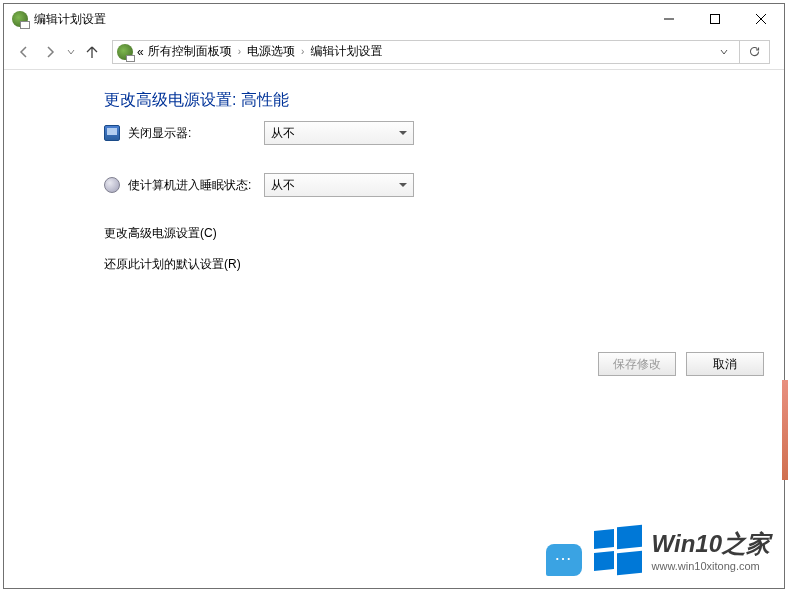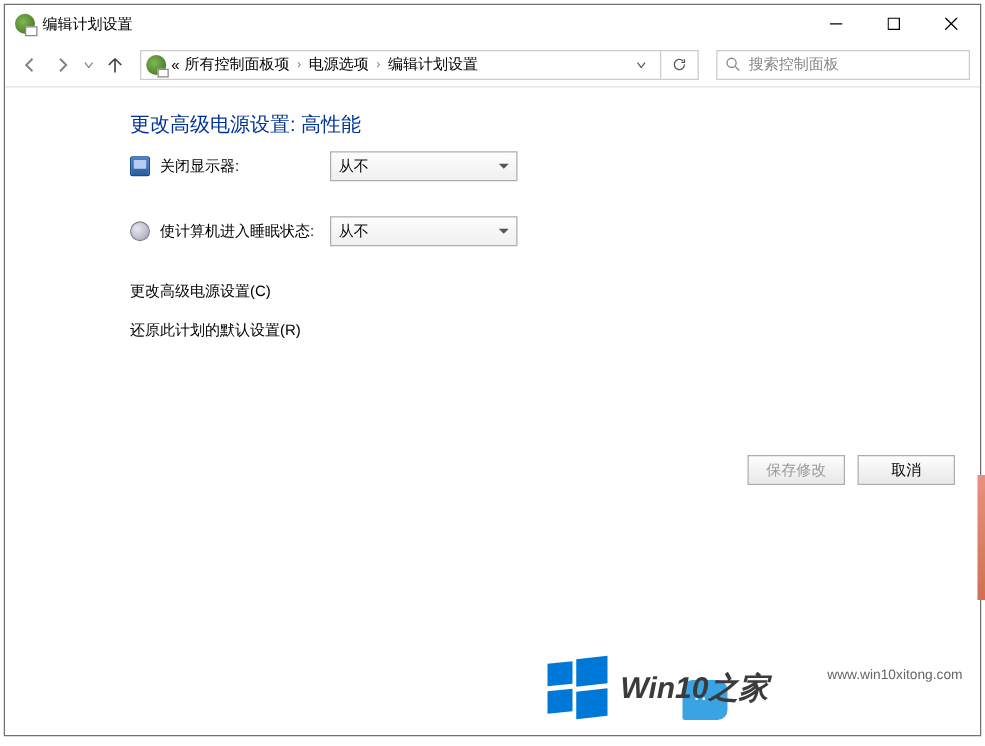--- a/index.html
+++ b/index.html
@@ -39,32 +39,32 @@
     .monitor-icon { background: linear-gradient(#4a7fd0, #2a5fa0); border: 1px solid #1a4a88; border-radius: 2px; position: relative; }
     .monitor-icon::after { content: ''; position: absolute; top: 2px; left: 2px; right: 2px; bottom: 5px; background: #b3cef0; }
     .moon-icon { background: radial-gradient(circle at 35% 35%, #e8e8f0, #a0a0b8); border-radius: 50%; border: 1px solid #808090; }
     .setting-label { width: 136px; font-size: 12px; }
     .dropdown { width: 150px; height: 22px; border: 1px solid #adadad; background: linear-gradient(#fdfdfd, #f0f0f0); display: flex; align-items: center; padding: 11px 6px; font-size: 12px; position: relative; }
     .dropdown::after { content: ''; position: absolute; right: 6px; top: 50%; margin-top: -2px; border: 4px solid transparent; border-top-color: #555; }
     
     .link-row { margin-bottom: 14px; }
     .link { color: #000000; font-size: 12px; cursor: pointer; }
     
-    .button-row { position: absolute; right: 20px; bottom: 200px; display: flex; gap: 10px; }
+    .button-row { position: absolute; right: 20px; bottom: 212px; display: flex; gap: 10px; }
     .btn { min-width: 78px; height: 24px; border: 1px solid #adadad; background: linear-gradient(#fdfdfd, #e8e8e8); font-size: 12px; display: flex; align-items: center; justify-content: center; padding: 0 12px; }
     .btn.disabled { color: #9a9a9a; }
     
     .watermark { position: absolute; right: 14px; bottom: 14px; display: flex; align-items: center; gap: 10px; }
     .win-logo { width: 48px; height: 48px; position: relative; }
     .tile { position: absolute; background: #0078d7; }
     .t1 { left: 0; top: 4px; width: 20px; height: 18px; transform: skewY(-6deg); }
     .t2 { left: 23px; top: 0; width: 25px; height: 22px; transform: skewY(-6deg); }
     .t3 { left: 0; top: 26px; width: 20px; height: 18px; transform: skewY(-6deg); }
     .t4 { left: 23px; top: 26px; width: 25px; height: 22px; transform: skewY(-6deg); }
-    .brand-text { display: flex; flex-direction: row; gap: 47px; }
+    .brand-text { display: flex; flex-direction: column; }
     .brand-top { font-size: 24px; font-weight: bold; color: #3b3b3b; font-style: italic; font-family: Arial, sans-serif; }
     .brand-url { font-size: 11px; color: #666; }
     
     .speech-bubble { position: absolute; left: 542px; bottom: 12px; width: 36px; height: 32px; background: #3aa3e3; border-radius: 8px 8px 8px 2px; }
     .speech-bubble::before { content: '…'; color: #fff; font-size: 18px; position: absolute; top: 0px; left: 8px; letter-spacing: 1px; }
     
     .right-edge { position: absolute; right: 0; top: 380px; width: 6px; height: 100px; background: linear-gradient(#e89080, #d07050); }
   </style>
 </head>
 <body>
@@ -129,27 +129,20 @@
               <path d="M1 2 L4 6 L7 2" fill="none" stroke="currentColor" stroke-width="1"></path>
             </svg>
         </div>
       </div>
       <div class="refresh-btn">
         <svg width="13" height="13" viewBox="0 0 16 16">
             <path d="M13 8 A5 5 0 1 1 11.5 4.5 M13 3 L13 6 L10 6" fill="none" stroke="currentColor" stroke-width="1.3"></path>
           </svg>
       </div>
     </div>
-    <div class="search-box">
-      <svg class="search-icon" width="13" height="13" viewBox="0 0 16 16">
-          <circle cx="6.5" cy="6.5" r="4.5" fill="none" stroke="currentColor" stroke-width="1.3"></circle>
-          <line x1="10" y1="10" x2="14" y2="14" stroke="currentColor" stroke-width="1.3"></line>
-        </svg>
-      <span>搜索控制面板</span>
-    </div>
   </div>
 
   <div class="content">
     <h1 class="heading">更改高级电源设置: 高性能</h1>
 
     <div class="setting-row">
       <div class="setting-icon monitor-icon"></div>
       <div class="setting-label">关闭显示器:</div>
       <div class="dropdown">
         <span>从不</span>

